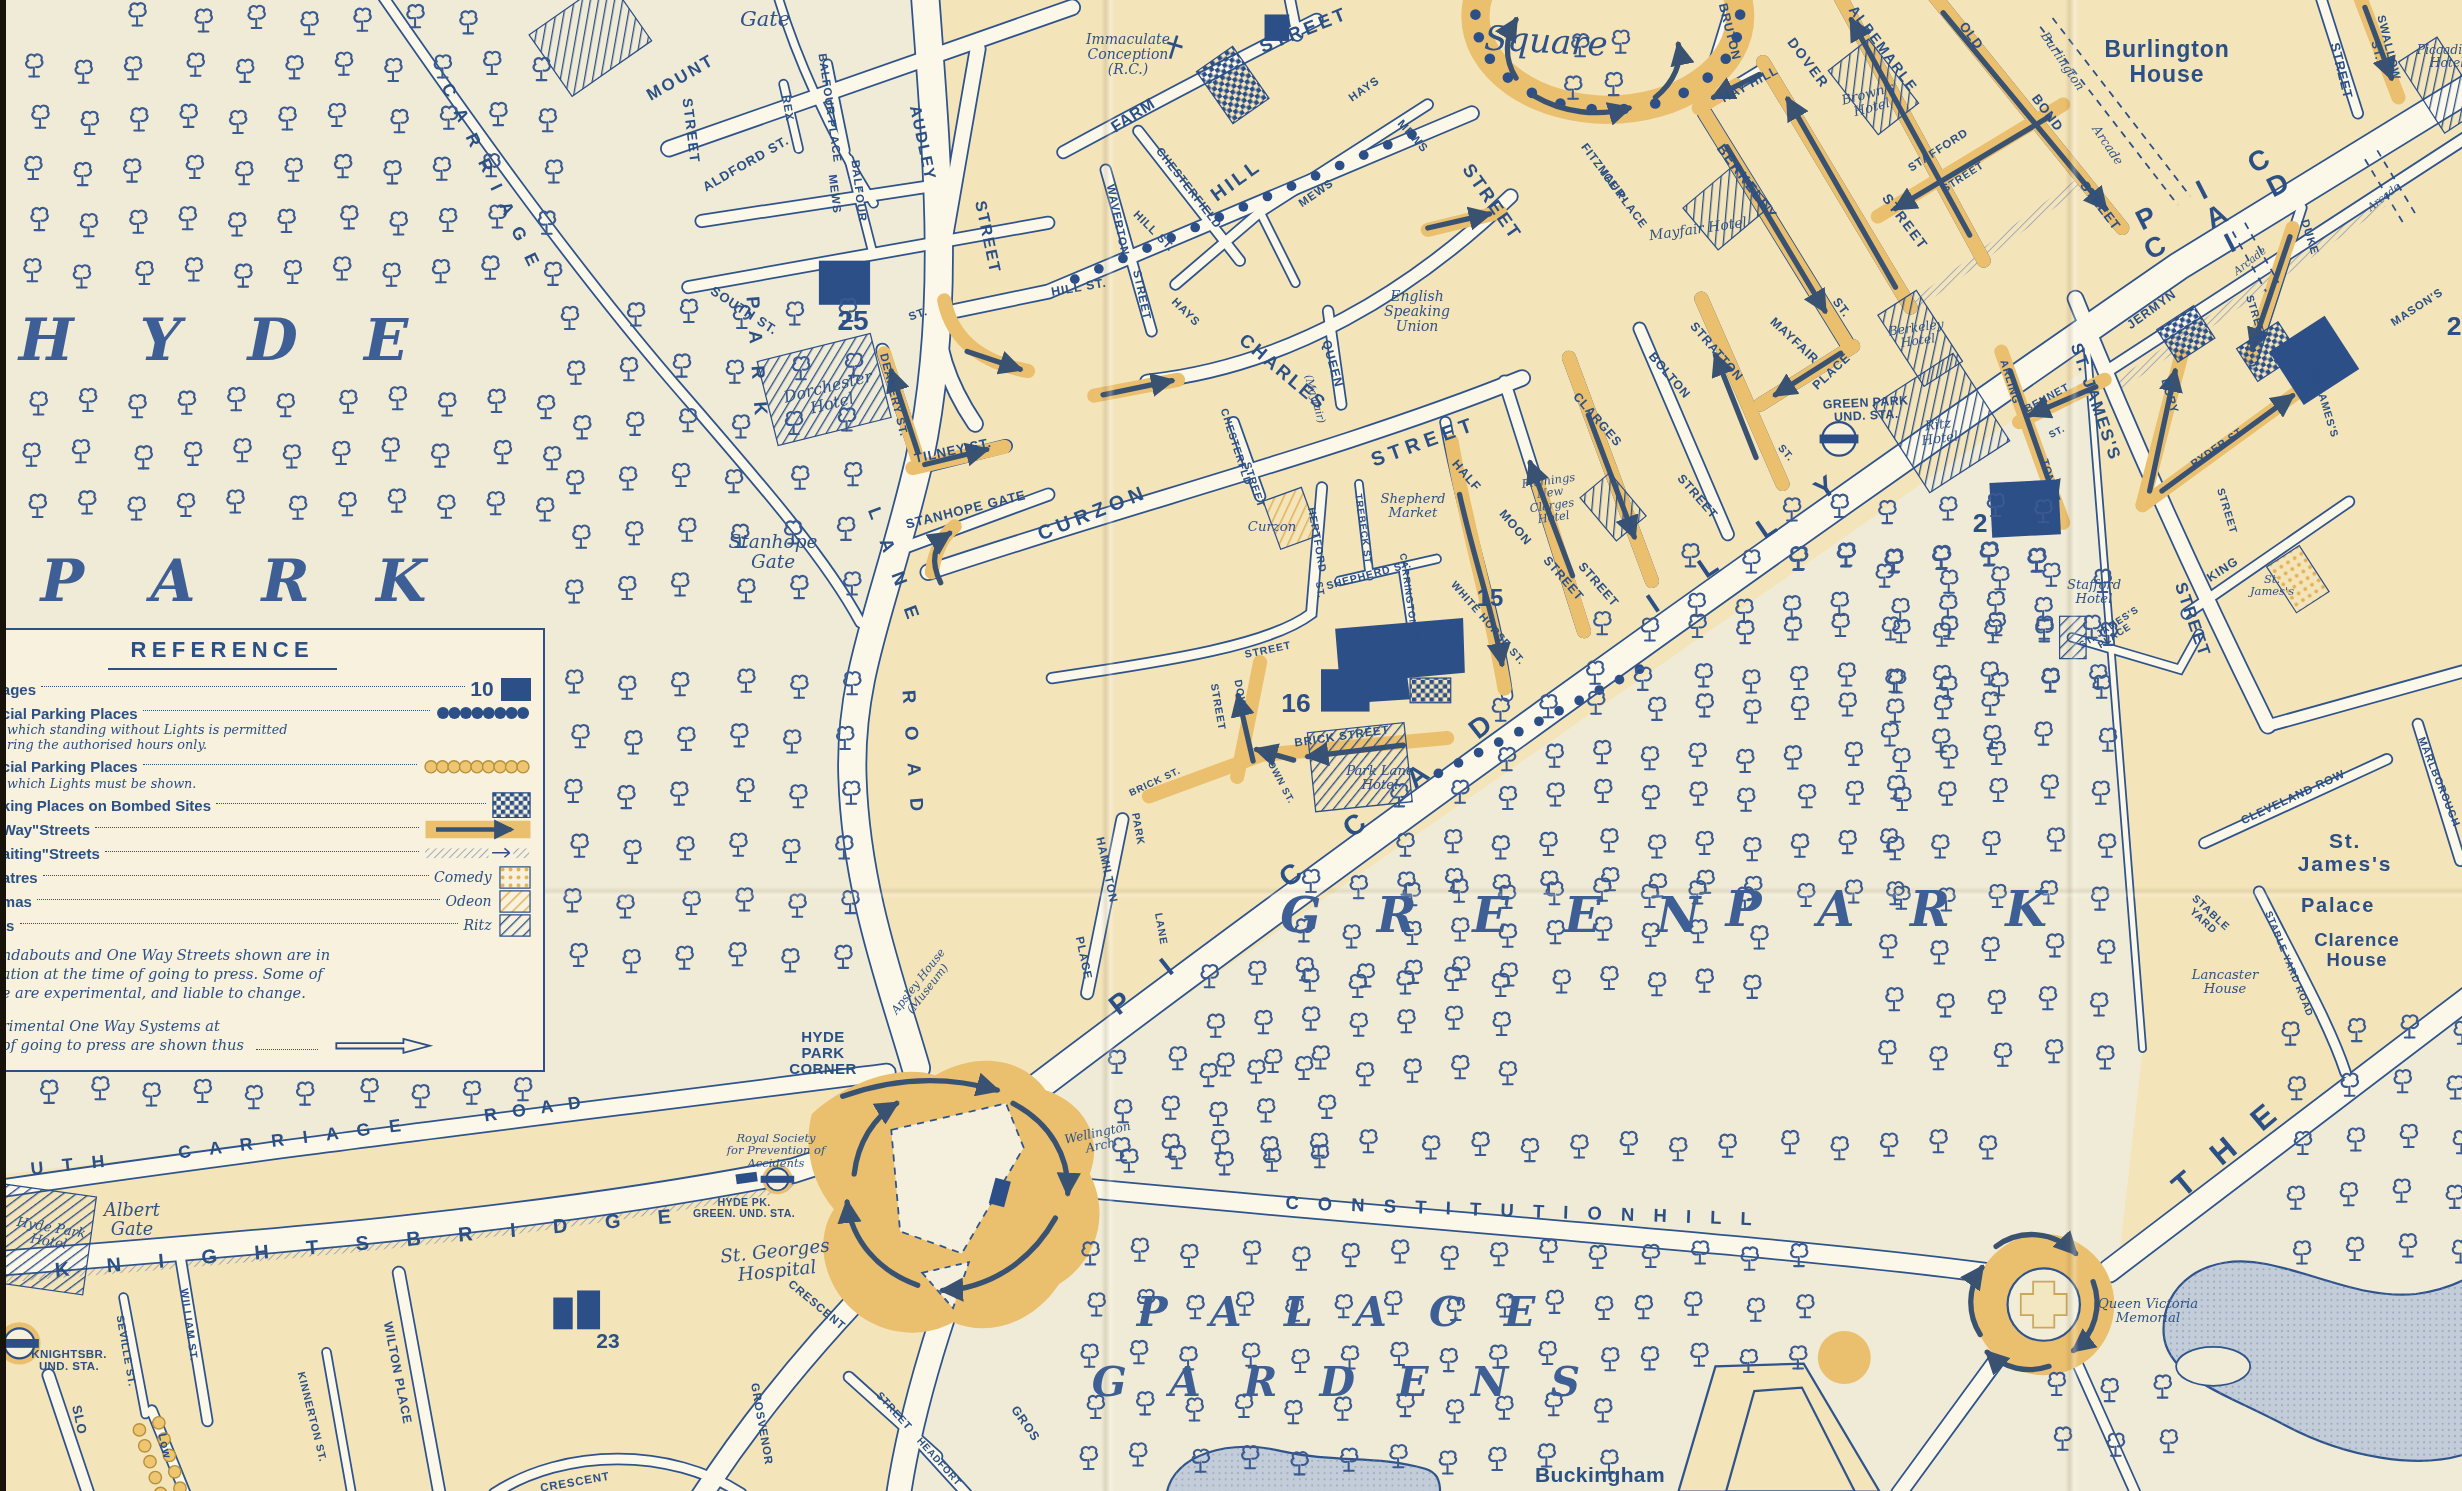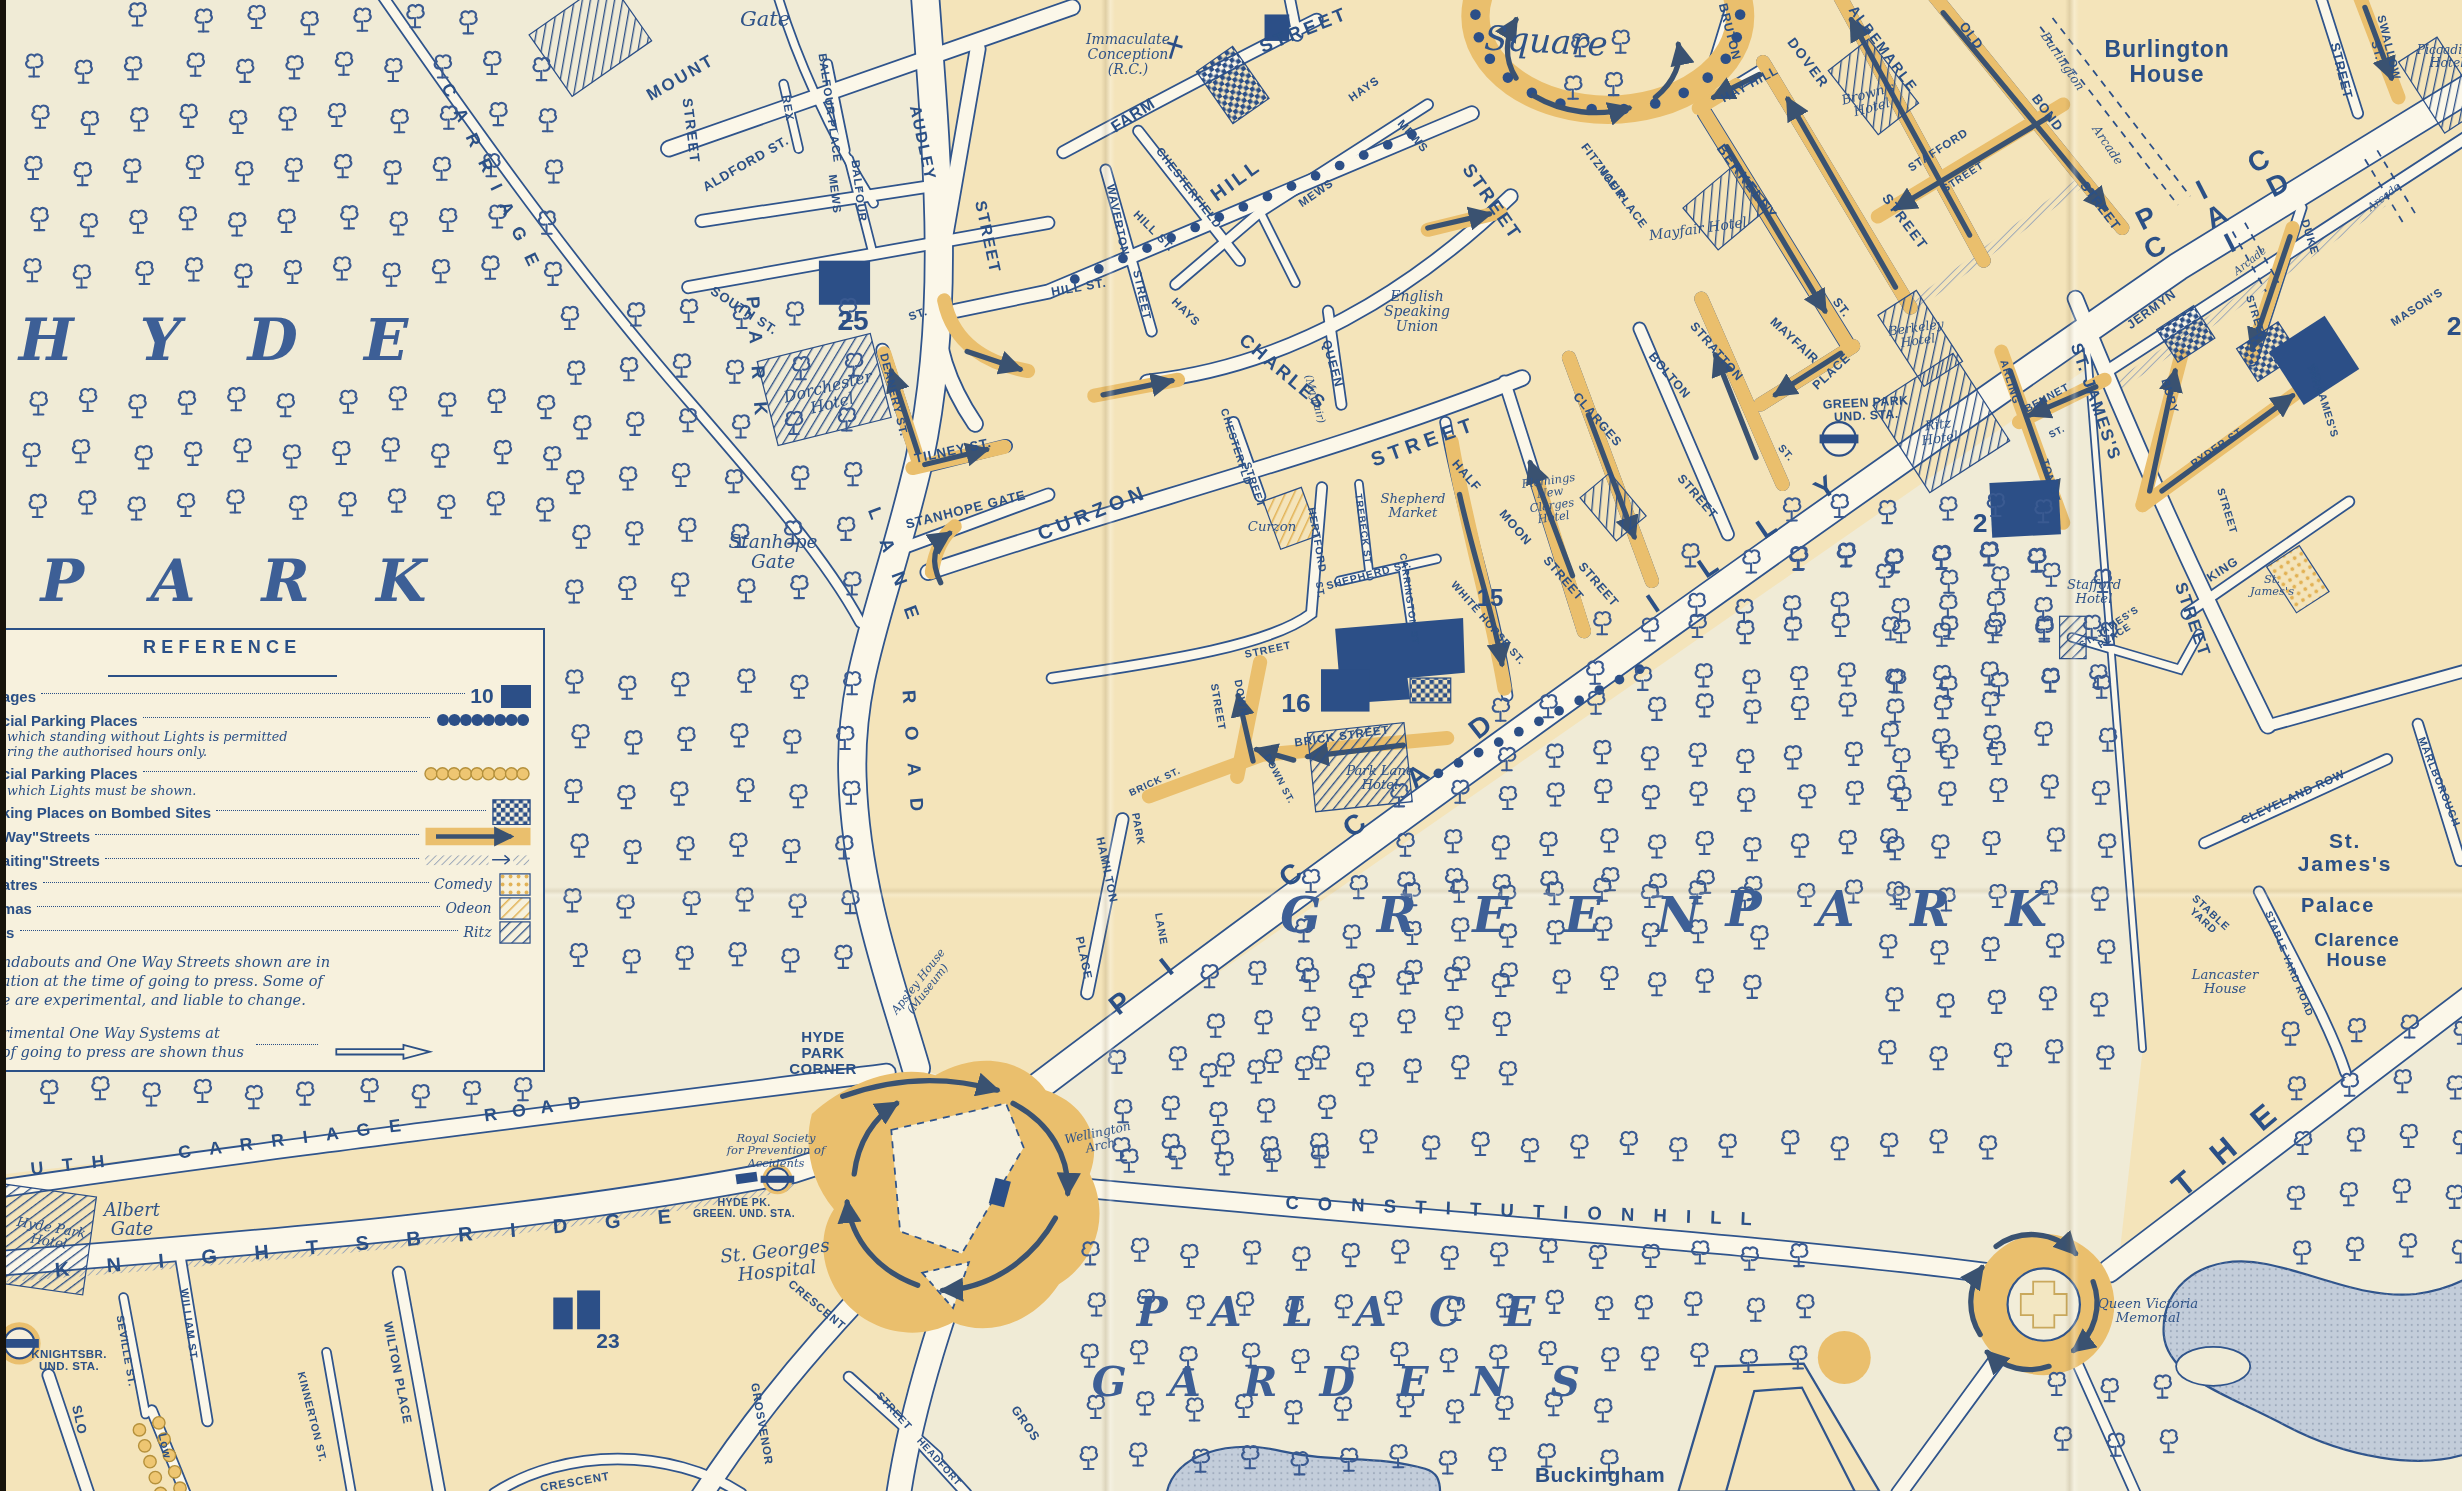--- a/index.html
+++ b/index.html
@@ -11,31 +11,31 @@
        color:#2b5086;white-space:pre-line;text-align:center;line-height:1.08;}
   .k-s{font-family:"Liberation Sans",sans-serif;font-weight:700;letter-spacing:0.9px;}
   .k-u{font-family:"Liberation Sans",sans-serif;font-weight:700;letter-spacing:0.4px;}
   .k-n{font-family:"Liberation Sans",sans-serif;font-weight:700;color:#2b4f86;}
   .k-i{font-family:"DejaVu Serif",serif;font-style:italic;font-weight:500;color:#2f5388;}
   .k-b{font-family:"DejaVu Serif",serif;font-style:italic;font-weight:600;color:#3d5f96;}
   
   .legend{position:absolute;left:0;top:628px;width:545px;height:444px;z-index:6;
       background:#f7f1dd;border:2.6px solid #2b5086;border-left:none;box-sizing:border-box;
       padding:5.3px 12.4px 3.5px 1.8px;color:#2b5086;}
-  .lg-title{font-weight:700;font-size:18px;letter-spacing:5.3px;text-align:center;margin:1.8px 0 7px 106px;
-      width:229px;border-bottom:2.6px solid #2b5086;padding-bottom:17px;}
+  .lg-title{font-weight:700;font-size:22px;letter-spacing:5.3px;text-align:center;margin:1.8px 0 7px 106px;
+      width:229px;border-bottom:2.6px solid #2b5086;padding-bottom:5px;}
   .lg-row{display:flex;align-items:center;height:24px;}
   .lg-label{font-weight:700;font-size:15px;white-space:nowrap;}
   .lg-lead{flex:1;border-bottom:1.8px dotted #2b5086;margin:0 5.3px 5.3px 5.3px;height:0.9px;min-width:17.7px;}
   .lg-sub{font-family:"DejaVu Serif",serif;font-style:italic;font-size:12.8px;line-height:1.15;margin:-1.8px 0 1.8px 5.3px;}
   .lg-note{font-family:"DejaVu Serif",serif;font-style:italic;font-size:14px;margin-right:7px;white-space:nowrap;}
   .lgnum{font-weight:700;font-size:21px;margin-right:7px;}
   .lg-para{font-family:"DejaVu Serif",serif;font-style:italic;font-size:14.6px;line-height:1.3;margin-top:8.8px;}
   .lg-para2{font-family:"DejaVu Serif",serif;font-style:italic;font-size:14.6px;line-height:1.3;margin-top:14px;}
-  .lg-arrowline{display:flex;align-items:flex-start;gap:7px;}
+  .lg-arrowline{display:flex;align-items:flex-end;gap:7px;}
   .sq{display:inline-block;width:30px;height:23px;}
   
   .edge-black{position:absolute;left:0;top:0;width:6.2px;height:1492px;background:#17130b;z-index:7;}
   .crease-v{position:absolute;top:0;bottom:0;width:14px;z-index:4;
      background:linear-gradient(90deg,rgba(121,99,56,0),rgba(121,99,56,.16),rgba(255,255,250,.28),rgba(121,99,56,0));}
   .crease-h{position:absolute;left:0;right:0;height:12.4px;z-index:4;
      background:linear-gradient(180deg,rgba(121,99,56,0),rgba(121,99,56,.12),rgba(255,255,250,.22),rgba(121,99,56,0));}
 </style>
 </head>
 <body>

